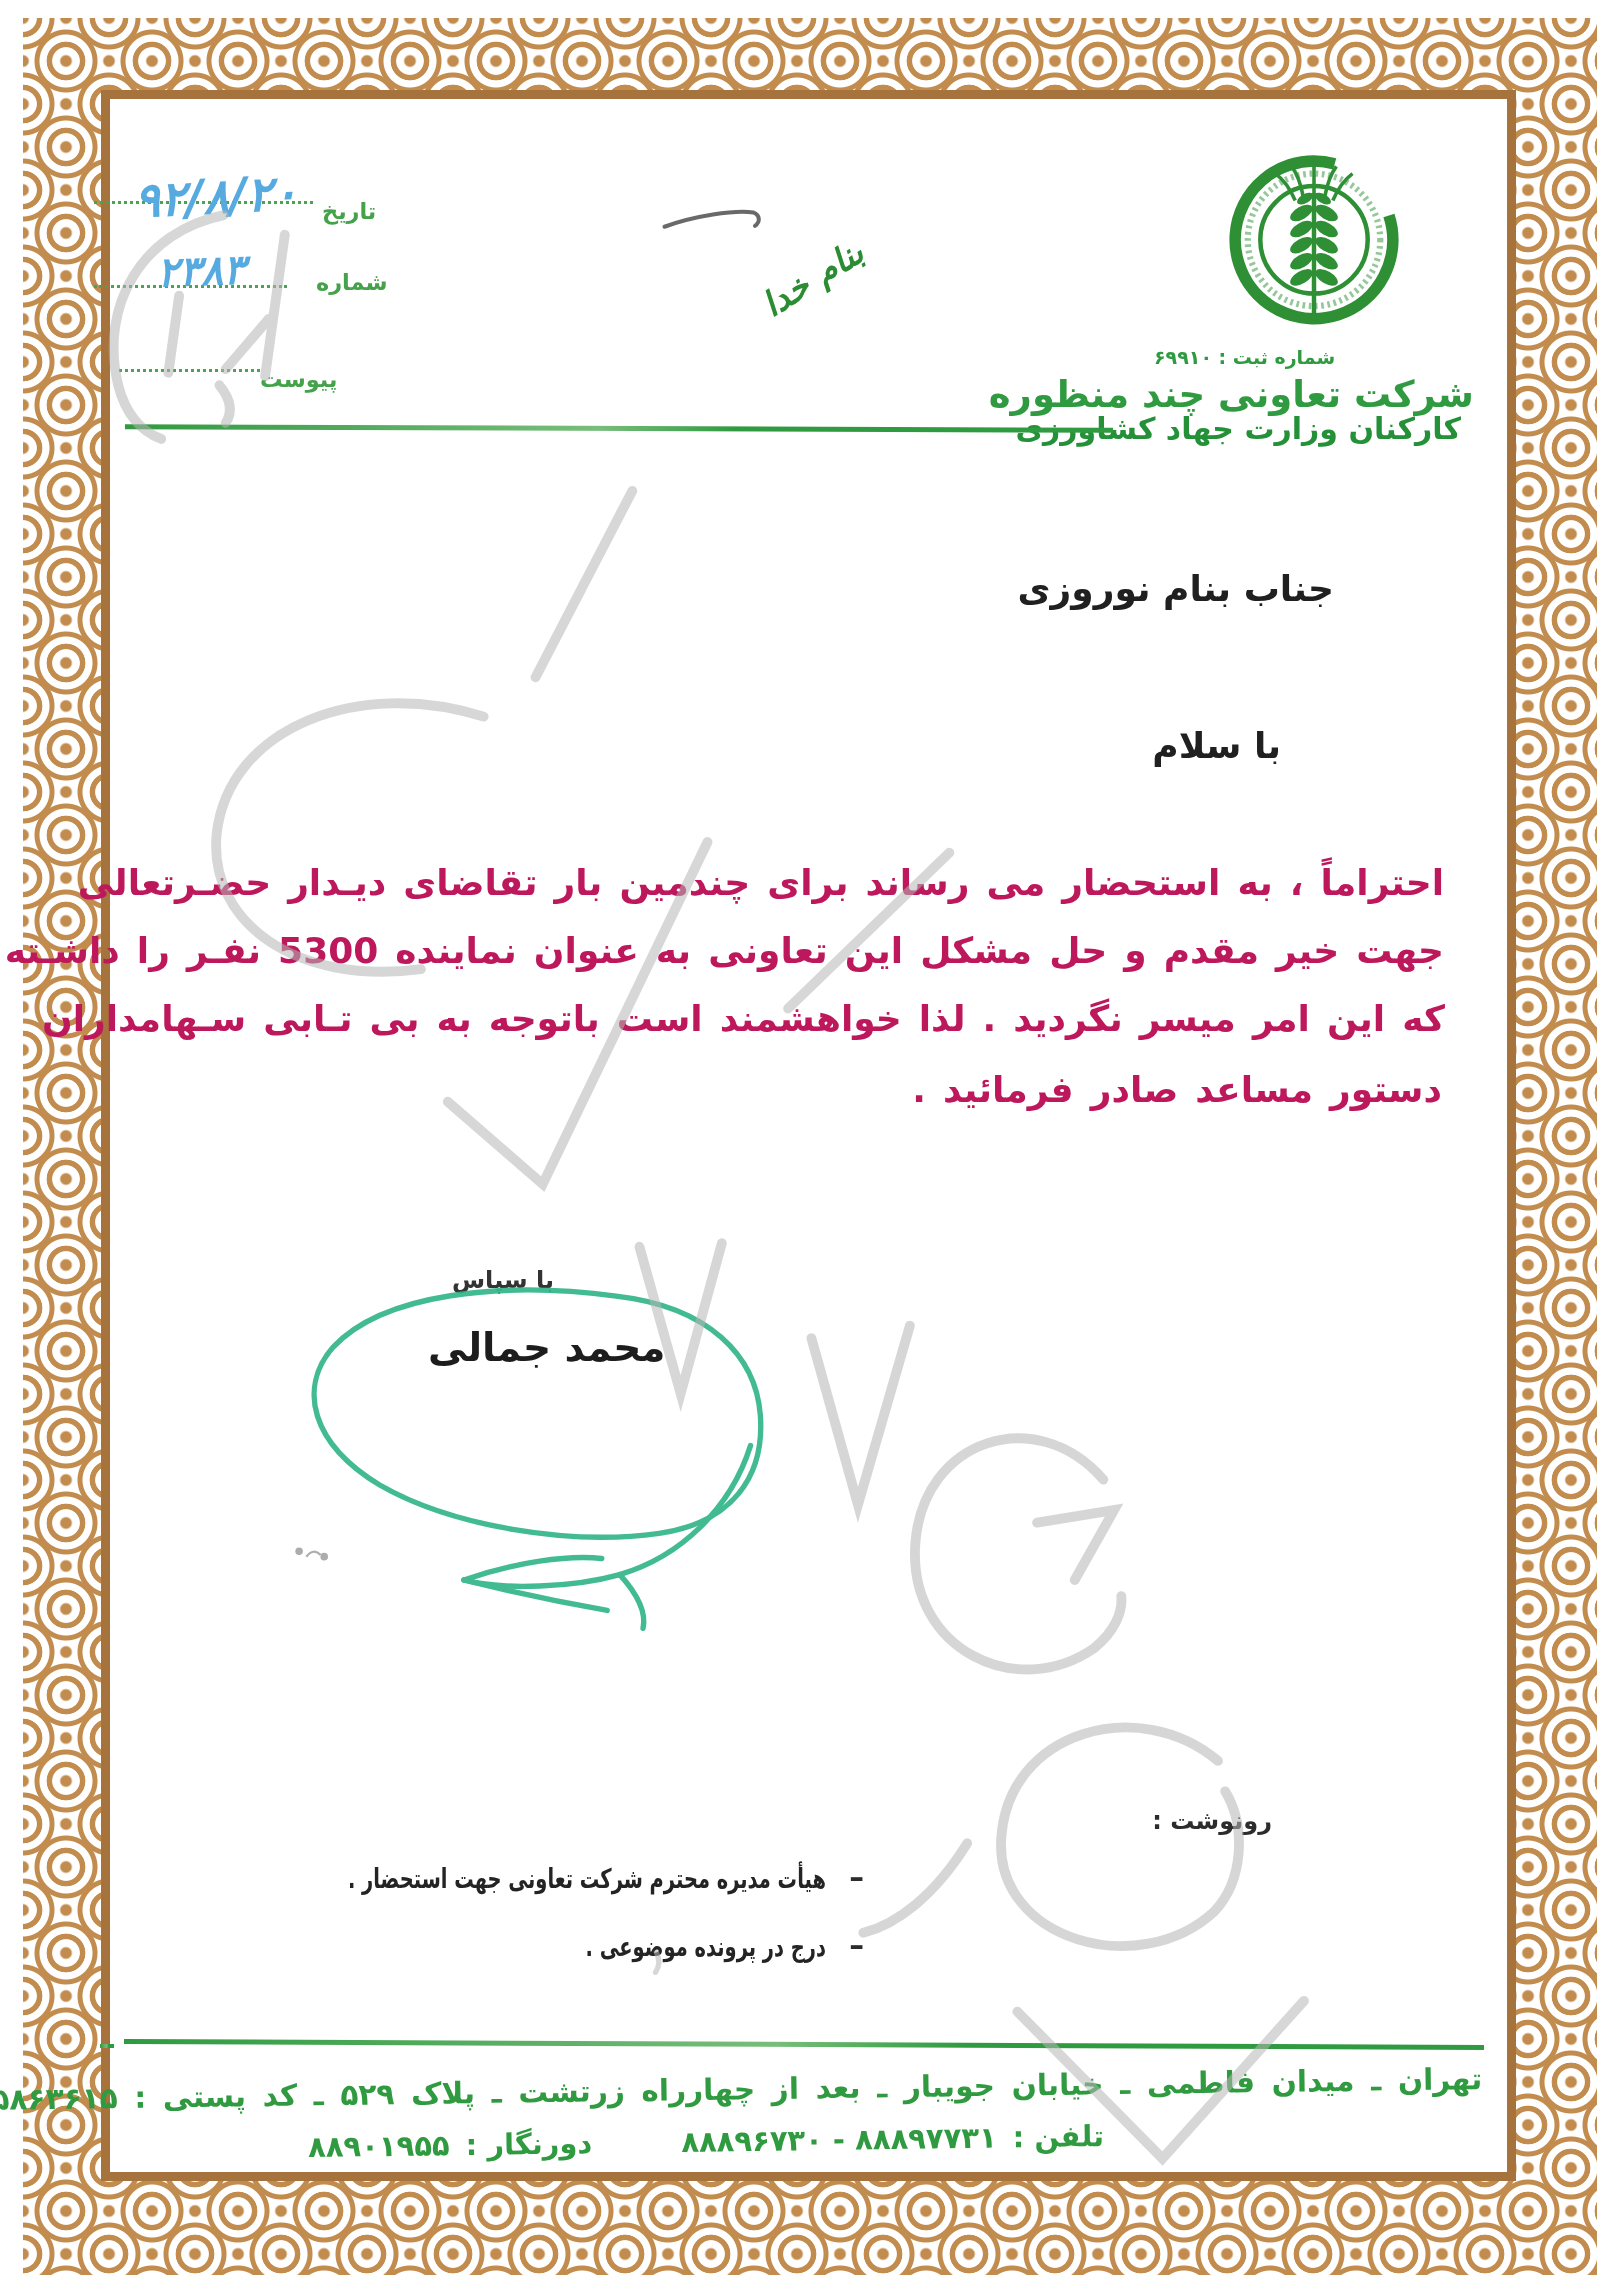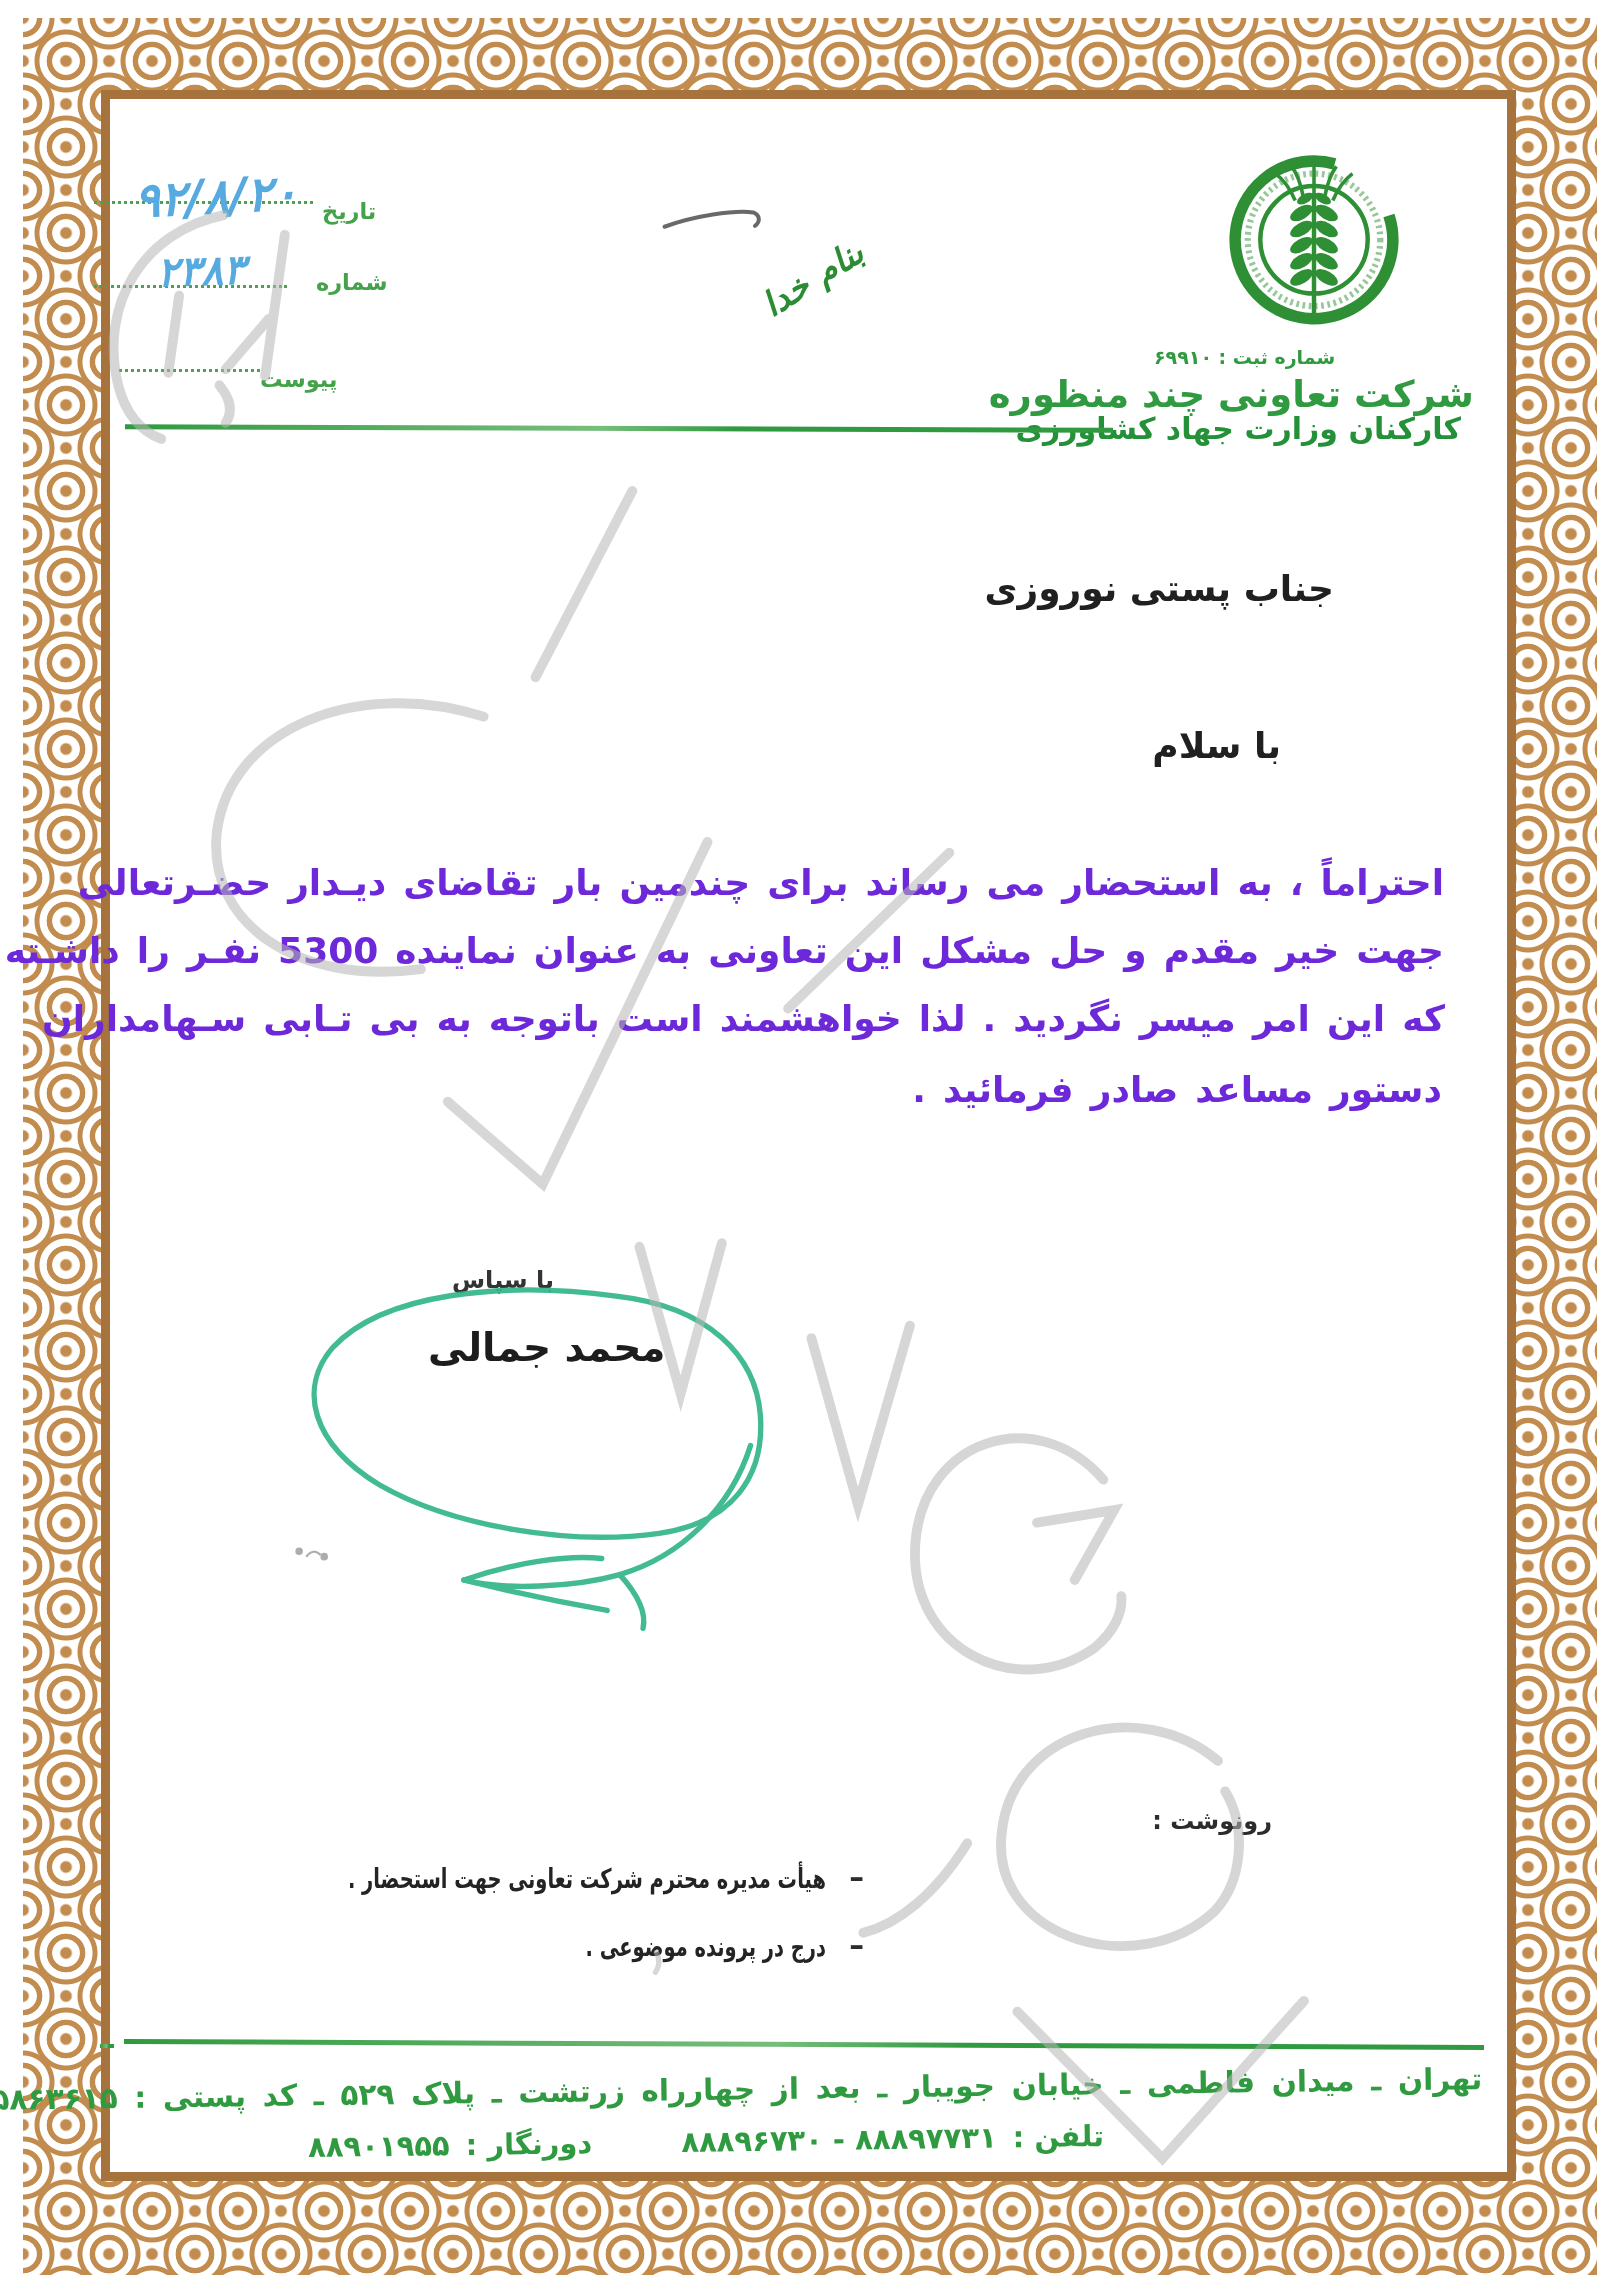--- a/index.html
+++ b/index.html
@@ -16,21 +16,21 @@
     background-size:43px 43px,86px 86px,86px 86px;
     background-position:21.5px 21.5px,0 0,43px 43px;}
   .paper{position:absolute;left:101px;top:90px;width:1397px;height:2073px;z-index:1;
          background:#fff;border:9.9px solid #a6733c;}
   .z{z-index:3;}
   .label{font-size:22.4px;font-weight:bold;color:#43a24a;margin-top:10px;}
   .dots{border-bottom:3.6px dotted #4aa34e;height:0;}
   .hand-blue{color:#56aadf;font-weight:bold;font-style:italic;white-space:nowrap;}
   .green-head{color:#2f9a3f;font-weight:bold;text-align:left;white-space:nowrap;}
   .recipient{font-size:36px;font-weight:bold;color:#202020;white-space:nowrap;}
-  .body-line{font-size:36px;font-weight:bold;color:#6d28d9;white-space:nowrap;word-spacing:4.5px;}
+  .body-line{font-size:36px;font-weight:bold;color:#be185d;white-space:nowrap;word-spacing:4.5px;}
   .rule{background:linear-gradient(90deg,#2f9a3f,#77bd7b 48%,#2f9a3f 62%,#2f9a3f);}
   .sig-closing{font-size:24px;font-weight:600;color:#333;white-space:nowrap;}
   .sig-name{font-size:39px;font-weight:bold;color:#1d1d1d;white-space:nowrap;}
   .sig-title{font-size:33px;font-weight:bold;color:#1d1d1d;letter-spacing:-0.4px;white-space:nowrap;}
   .cc-label{font-size:24px;font-weight:bold;color:#2c2c2c;white-space:nowrap;}
   .cc-row{display:flex;flex-direction:row;gap:23px;align-items:flex-start;}
   .cc-dash{font-size:29.6px;font-weight:bold;color:#2c2c2c;line-height:1;}
   .cc-text{font-size:27px;font-weight:bold;color:#242424;white-space:nowrap;
            transform:scaleX(.72);transform-origin:right center;}
   .footer-addr{font-size:29.6px;font-weight:bold;color:#2f9a3f;letter-spacing:0.9px;word-spacing:6.3px;
@@ -87,21 +87,21 @@
       <ellipse cx="119" cy="132" rx="14" ry="7" transform="rotate(30 119 132)"></ellipse>
       <ellipse cx="91" cy="150" rx="14" ry="7" transform="rotate(-30 91 150)"></ellipse>
       <ellipse cx="119" cy="150" rx="14" ry="7" transform="rotate(30 119 150)"></ellipse>
     </g>
   </svg>
   <div class="abs z green-head" style="left:1154px;top:346px;width:233px;font-size:19px">شماره ثبت : ۶۹۹۱۰</div>
   <div class="abs z green-head" style="left:1098px;top:373px;width:376px;font-size:37px;letter-spacing:0.4px">شرکت تعاونی چند منظوره</div>
   <div class="abs z green-head" style="left:1085px;top:411px;width:376px;font-size:30px;font-weight:800;color:#249038">کارکنان وزارت جهاد کشاورزی</div>
   <div class="abs z rule" style="left:125px;top:426px;width:988px;height:4.5px;transform:rotate(.2deg)"></div>
 
-  <div class="abs z recipient" style="right:287px;top:568px">جناب پستی نوروزی</div>
+  <div class="abs z recipient" style="right:287px;top:568px">جناب بنام نوروزی</div>
   <div class="abs z recipient" style="right:340px;top:725px">با سلام</div>
 
   <div class="abs z body-line" style="right:177px;top:862px">احتراماً ، به استحضار می رساند برای چندمین بار تقاضای دیـدار حضـرتعالی</div>
   <div class="abs z body-line" style="right:177px;top:930px">جهت خیر مقدم و حل مشکل این تعاونی به عنوان نماینده 5300 نفـر را داشـته</div>
   <div class="abs z body-line" style="right:176px;top:998px">که این امر میسر نگردید . لذا خواهشمند است باتوجه به بی تـابی سـهامداران</div>
   <div class="abs z body-line" style="right:179px;top:1069px">دستور مساعد صادر فرمائید .</div>
 
   <div class="abs z sig-closing" style="left:452px;top:1266px">با سپاس</div>
   <div class="abs z sig-name" style="left:428px;top:1325px">محمد جمالی</div>
 

